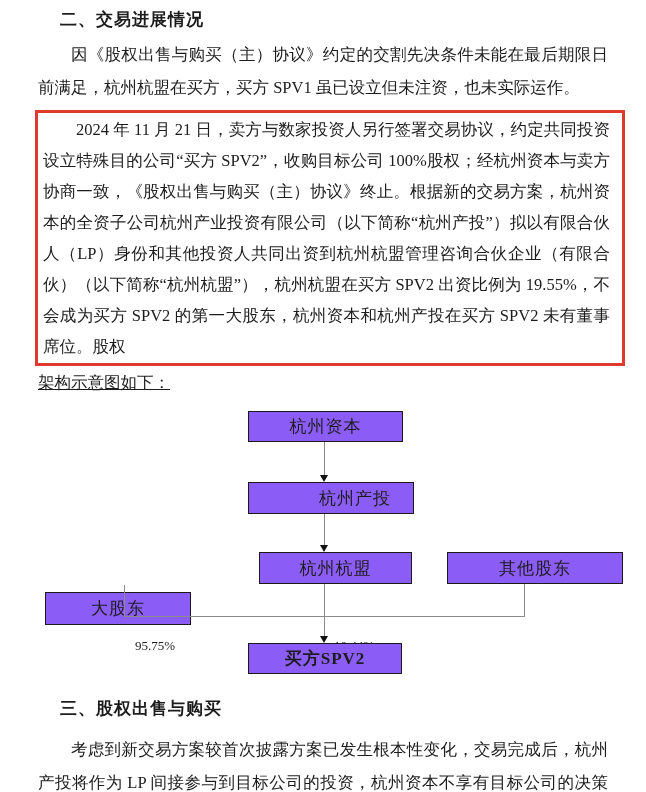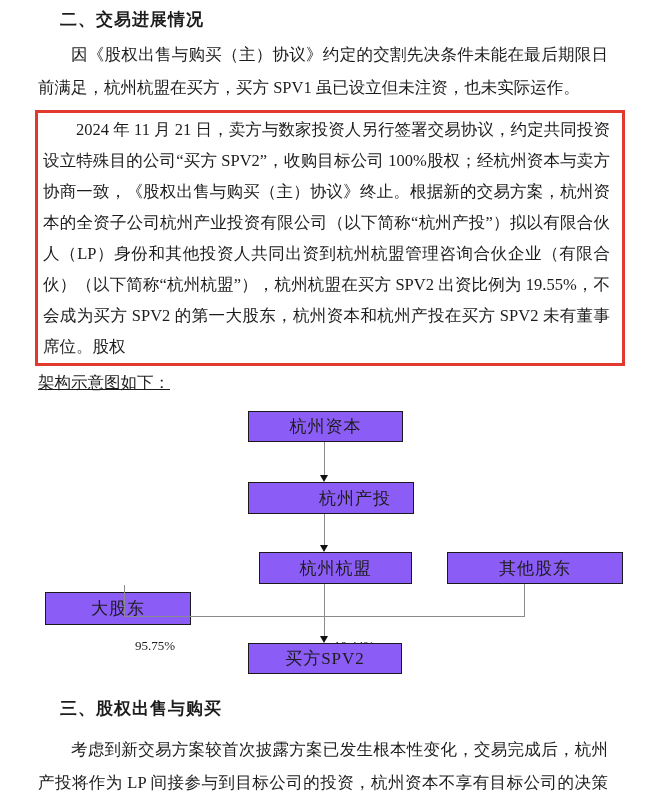--- a/index.html
+++ b/index.html
@@ -117,20 +117,20 @@
 
     <div class="dline" style="left:124px; top:186px; width:1px; height:32px;"></div>
     <div class="dline" style="left:524px; top:185px; width:1px; height:33px;"></div>
     <div class="dline" style="left:124px; top:217px; width:401px; height:1px;"></div>
     <div class="dline" style="left:324px; top:185px; width:1px; height:53px;"></div>
     <div class="arrow-down" style="left:320px; top:237px;"></div>
 
     <div class="edge-label" style="left:135px; top:196px;">95.75%</div>
     <div class="edge-label" style="left:334px; top:196px;">10.44%</div>
 
-    <div class="node" style="left:248px; top:244px; width:154px; height:31px;">买方SPV2</div>
+    <div class="node" style="left:248px; top:244px; width:154px; height:31px;font-weight:bold;">买方SPV2</div>
   </div>
 
   <div class="section-heading section3-heading">三、股权出售与购买</div>
 
   <p class="body-para last-para">考虑到新交易方案较首次披露方案已发生根本性变化，交易完成后，杭州产投将作为 LP 间接参与到目标公司的投资，杭州资本不享有目标公司的决策权和管理权，无法以直接或间接方式对目标公司经营及资本运作方案等施加决定性或重大影响，能否推动后续潜在整合方案具有重大不确定性。</p>
 
 </div>
 
 </body></html>

